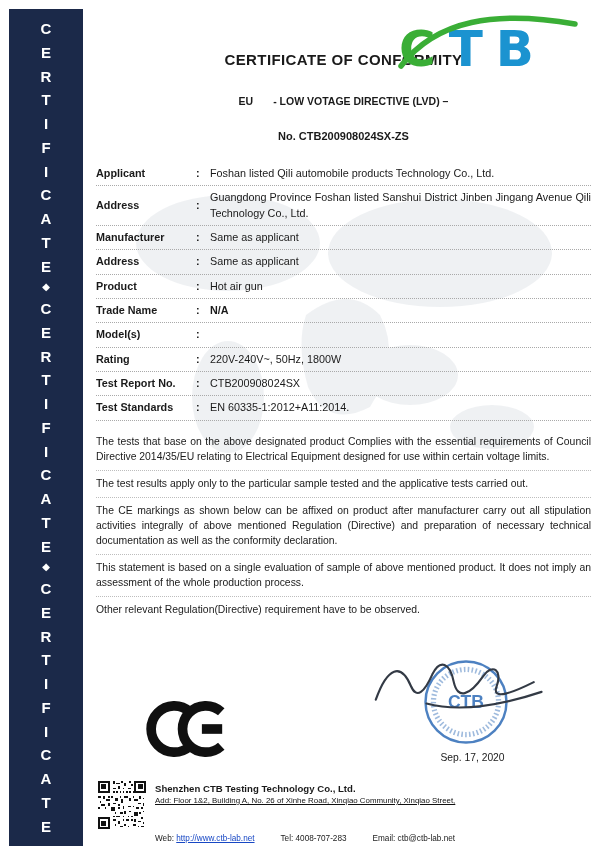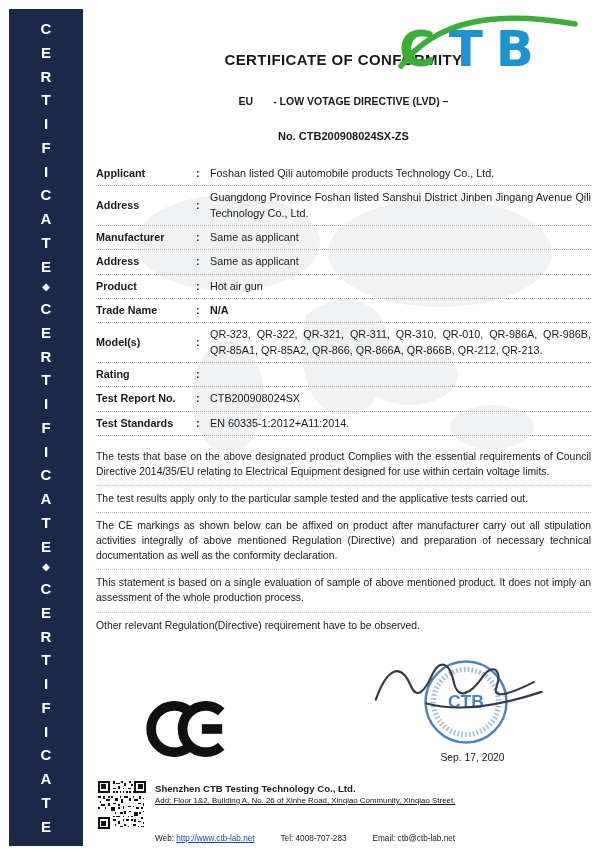--- a/index.html
+++ b/index.html
@@ -161,25 +161,25 @@
         <span class="field-value">Hot air gun</span>
       </div>
       <div class="field-row">
         <span class="field-label">Trade Name</span>
         <span class="field-colon">:</span>
         <span class="field-value">N/A</span>
       </div>
       <div class="field-row">
         <span class="field-label">Model(s)</span>
         <span class="field-colon">:</span>
-        <span class="field-value">QR-323, QR-322, QR-321, QR-311, QR-310, QR-010, QR-986A, QR-986B, QR-85A1, QR-85A2, QR-866, QR-866A, QR-866B, QR-212, QR-213.</span>
       </div>
       <div class="field-row">
         <span class="field-label">Rating</span>
         <span class="field-colon">:</span>
+        <span class="field-value">220V-240V~, 50Hz, 1800W</span>
       </div>
       <div class="field-row">
         <span class="field-label">Test Report No.</span>
         <span class="field-colon">:</span>
         <span class="field-value">CTB200908024SX</span>
       </div>
       <div class="field-row">
         <span class="field-label">Test Standards</span>
         <span class="field-colon">:</span>
         <span class="field-value">EN 60335-1:2012+A11:2014.</span>

